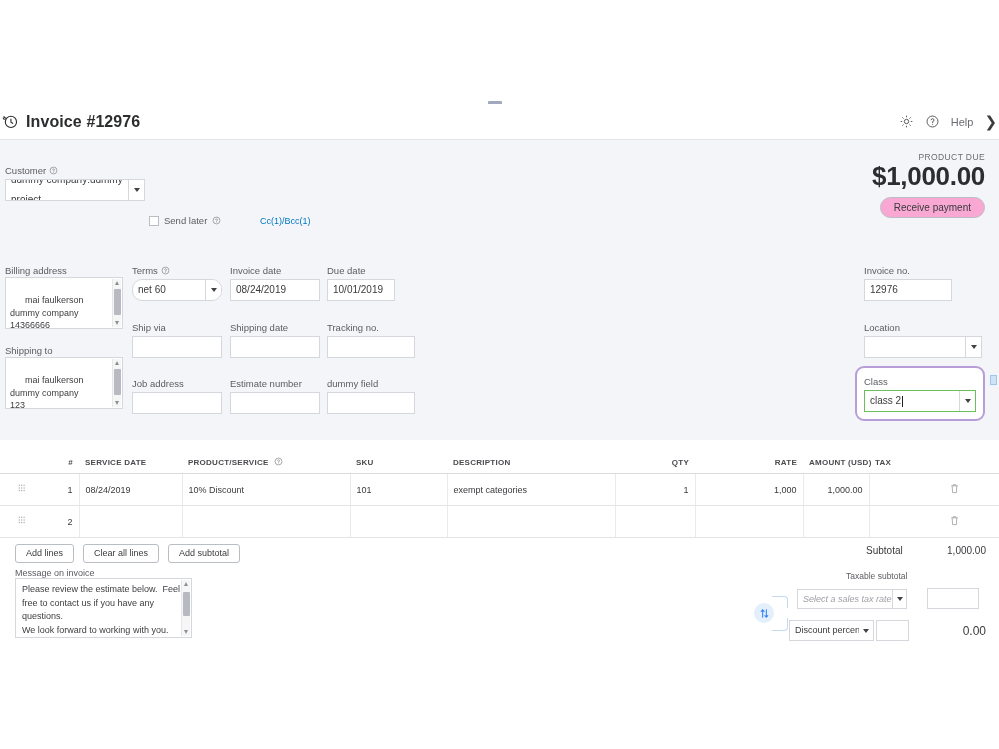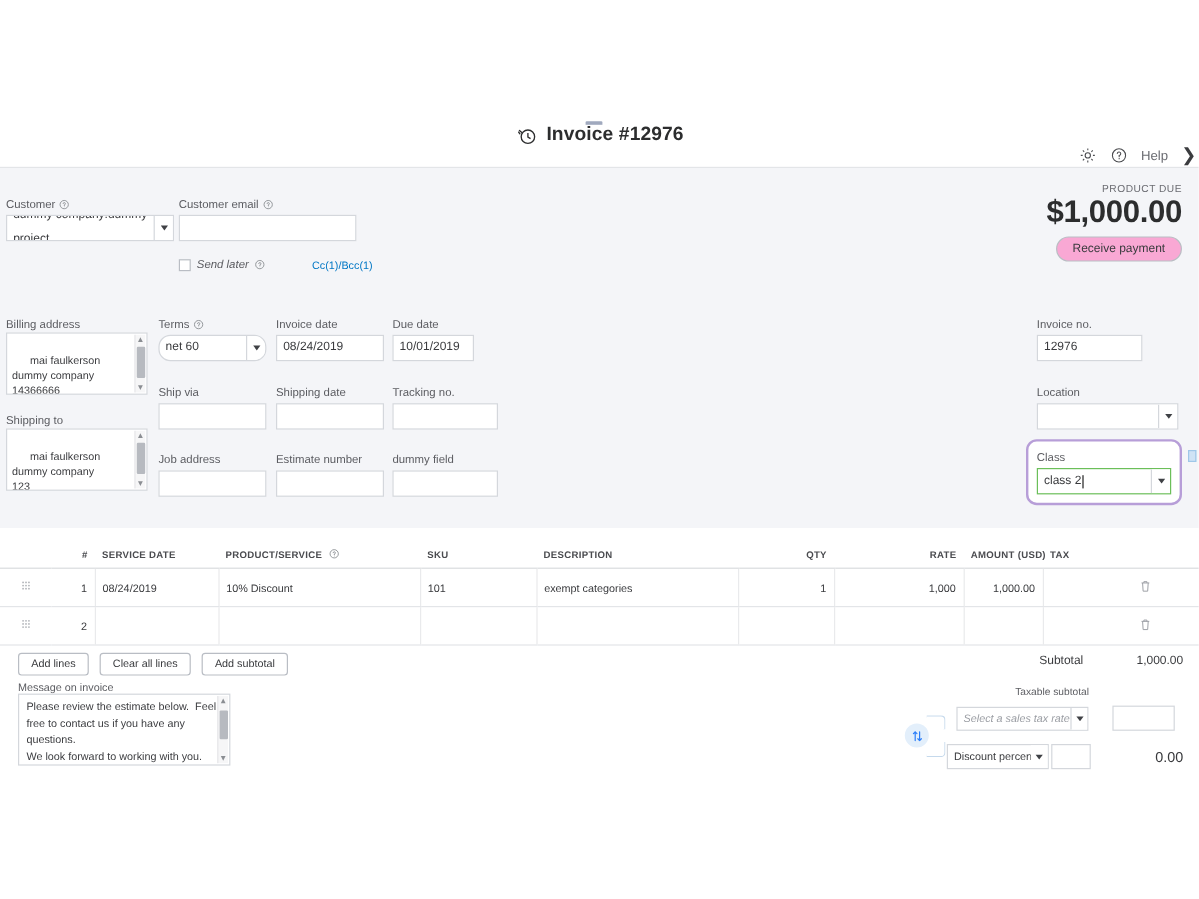--- a/index.html
+++ b/index.html
@@ -22,21 +22,21 @@
   
   .drag-handle {
     position:absolute; left:488px; top:101px; width:14px; height:4px;
     background:#8f9ab3; border-radius:1px; opacity:.85;
   }
 
   
   .header {
     position:absolute; left:0; top:104px; width:999px; height:36px;
     background:#ffffff; border-bottom:1px solid #e3e5e8;
-    display:flex; align-items:center;flex-direction:column;
+    display:flex; align-items:center;
   }
   .header-left { display:flex; align-items:center; gap:7px; padding-left:2px; }
   .clock-icon { width:17px; height:17px; display:block; }
   .invoice-title { font-size:16px; font-weight:bold; color:#2c2d2e; letter-spacing:.1px; }
   .header-right { margin-left:auto; display:flex; align-items:center; gap:11px; padding-right:2px; }
   .gear-icon, .help-icon { width:15px; height:15px; display:block; }
   .help-label { font-size:11px; color:#6b6c72; }
   .chev-right { font-size:15px; color:#3b3c3f; line-height:1; }
 
   
@@ -61,21 +61,21 @@
   .selbox .caret-btn {
     position:absolute; right:0; top:0; bottom:0; width:16px;
     border-left:1px solid #d4d7dc; background:#fff;
     display:flex; align-items:center; justify-content:center;
   }
   .caret { width:0;height:0;border-left:3px solid transparent;border-right:3px solid transparent;border-top:4px solid #3f4145; }
 
   
   .customer-wrap { position:absolute; left:5px; top:25px; width:140px; }
   .custemail-wrap { position:absolute; left:149px; top:25px; width:148px; }
-  .sendlater-row { position:absolute; left:149px; top:75px; display:flex; align-items:center; gap:5px;font-style:italic; }
+  .sendlater-row { position:absolute; left:149px; top:75px; display:flex; align-items:center; gap:5px; }
   .chk { width:10px; height:10px; border:1px solid #b9bdc4; background:#fff; display:block; }
   .sendlater-txt { font-size:9.5px; color:#5b5c61; }
   .ccbcc { position:absolute; left:260px; top:76px; font-size:9px; color:#2ca01c; }
   .ccbcc span { color:#0077c5; }
 
   
   .balance-block { position:absolute; right:14px; top:12px; text-align:right; }
   .balance-label { font-size:8.5px; color:#6b6c72; letter-spacing:.4px; }
   .balance-amt { font-size:26px; font-weight:bold; color:#2c2d2e; line-height:1.12; letter-spacing:-0.3px; }
   .receive-btn {
@@ -223,31 +223,20 @@
         </svg>
       </div>
       <div class="selbox" style="width:140px;">
         <span style="max-width:118px;overflow:hidden;">dummy company:dummy project</span>
         <span class="caret-btn">
             <i class="caret"></i>
           </span>
       </div>
     </div>
 
-    <div class="custemail-wrap">
-      <div class="fld-label">
-        <span>Customer email</span>
-        <svg class="qmark" viewBox="0 0 12 12" fill="none" stroke="#8b8e93" stroke-width="1">
-          <circle cx="6" cy="6" r="4.6"></circle>
-            <path d="M4.8 4.8a1.25 1.25 0 1 1 1.35 1.45v.8" stroke-linecap="round"></path>
-            <circle cx="6.15" cy="8.5" r=".5" fill="#8b8e93" stroke="none"></circle>
-        </svg>
-      </div>
-      <div class="txtbox" style="width:148px;"></div>
-    </div>
 
     <div class="sendlater-row">
       <span class="chk"></span>
       <span class="sendlater-txt">Send later</span>
       <svg class="qmark" viewBox="0 0 12 12" fill="none" stroke="#8b8e93" stroke-width="1">
         <circle cx="6" cy="6" r="4.6"></circle>
           <path d="M4.8 4.8a1.25 1.25 0 1 1 1.35 1.45v.8" stroke-linecap="round"></path>
           <circle cx="6.15" cy="8.5" r=".5" fill="#8b8e93" stroke="none"></circle>
       </svg>
     </div>

